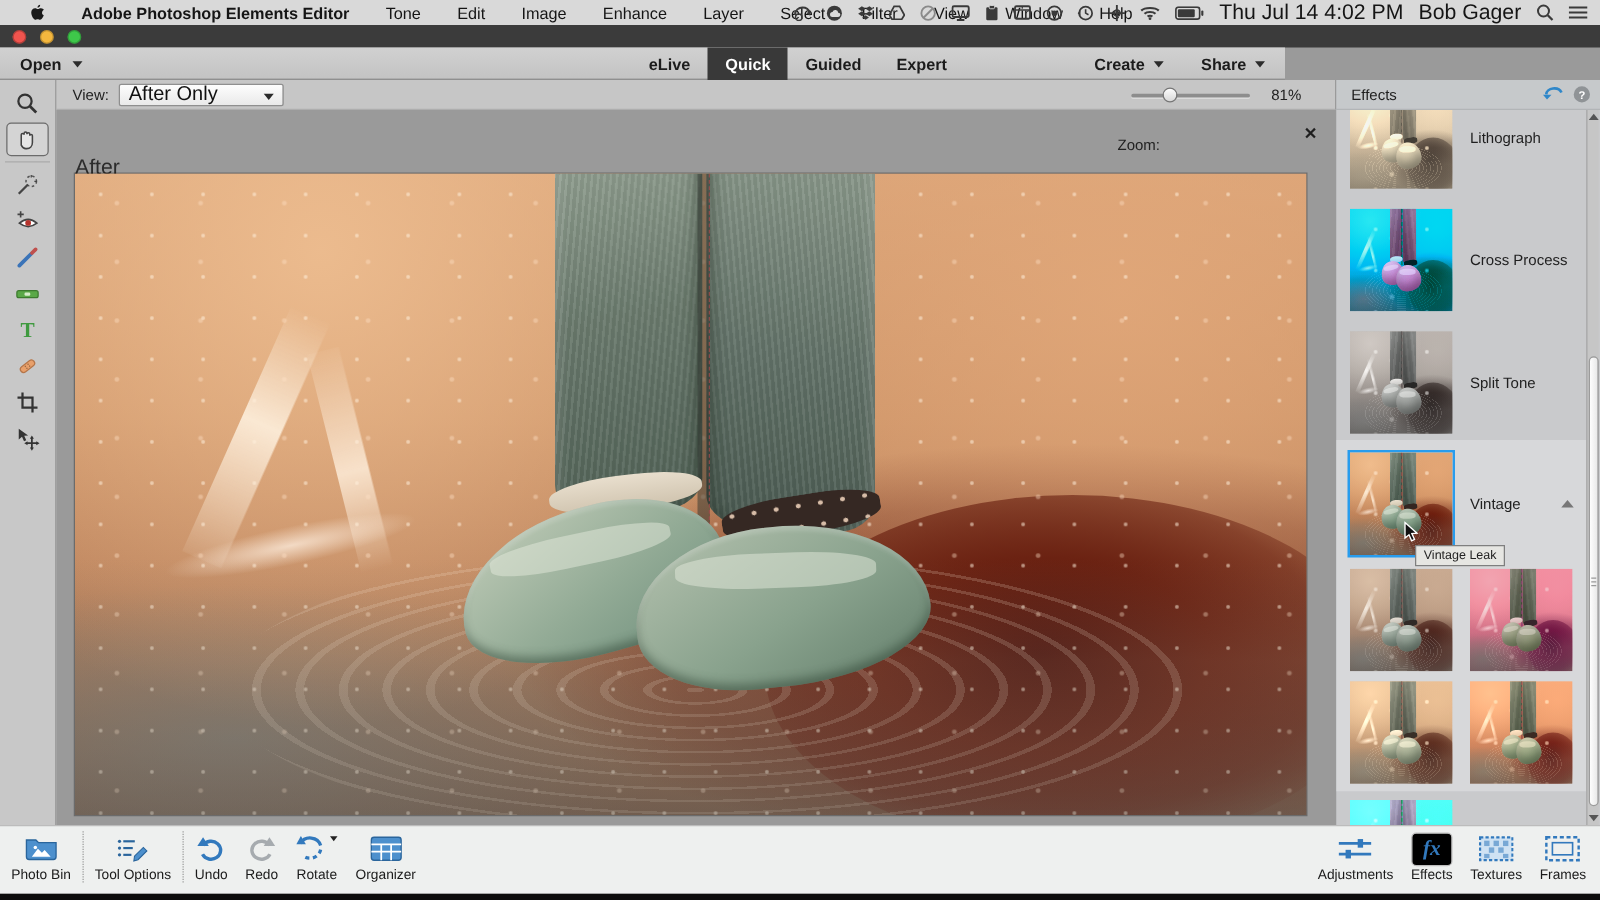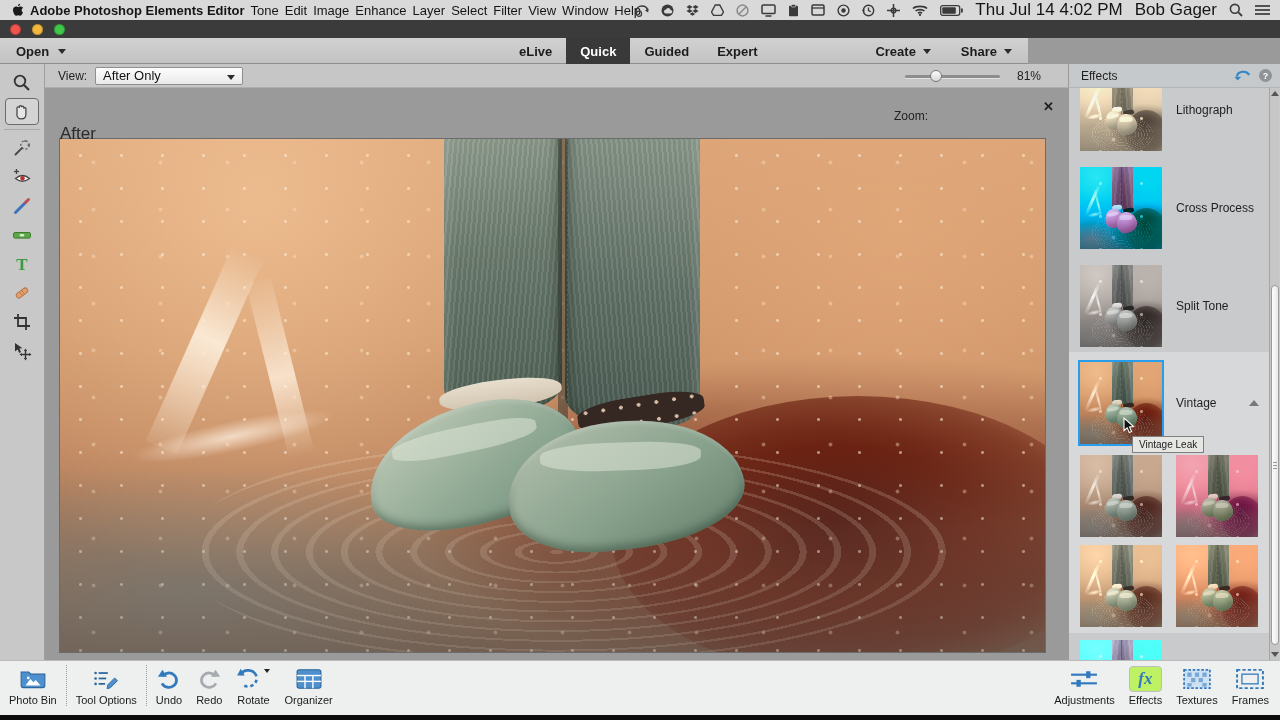--- a/index.html
+++ b/index.html
@@ -3,21 +3,21 @@
 <meta charset="utf-8">
 <style>
   * { margin:0; padding:0; box-sizing:border-box; }
   html,body { width:1280px; height:720px; background:#000; }
   .screen { position:relative; width:1280px; height:720px; overflow:hidden;
             font-family:"Liberation Sans", sans-serif; background:#9a9a9a; -webkit-font-smoothing:antialiased; }
 
   
   .menubar { position:absolute; left:0; top:0; width:1280px; height:20px; background:#d9d9d9;
              display:flex; align-items:center; font-size:13px; color:#151515; z-index:50; }
-  .mb-left { display:flex; align-items:center; gap:6px; padding-left:12px; }
+  .mb-left { display:flex; align-items:center; gap:29px; padding-left:24px; }
   .mb-appname { font-weight:bold; }
   .mb-item { cursor:default; }
   .mb-right { position:absolute; right:10px; top:0; height:20px; display:flex; align-items:center; gap:12px; }
   .st-ic { display:flex; align-items:center; }
   .mb-clock, .mb-user { font-size:17px; }
 
   
   .titlebar { position:absolute; left:0; top:20px; width:1280px; height:18px; background:#3b3b3b; z-index:40; }
   .tl { position:absolute; top:4px; width:11px; height:11px; border-radius:50%; }
   .tl.red { left:10px; background:#f0544e; box-shadow:inset 0 0 0 1px rgba(0,0,0,.25); }
@@ -33,23 +33,23 @@
   .tab { padding:0 14px; display:flex; align-items:center; font-weight:bold; font-size:13px; color:#1c1c1c; }
   .tab.active { background:#393939; color:#ffffff; }
   .tb-right-menus { position:absolute; right:16px; top:0; height:26px; display:flex; align-items:center; gap:30px; }
   .menu-dd { display:flex; align-items:center; gap:7px; font-weight:bold; font-size:13px; color:#1c1c1c; }
   .caret-down { width:0; height:0; border-left:4px solid transparent; border-right:4px solid transparent; border-top:5px solid #2b2b2b; }
 
   
   .optionsbar { position:absolute; left:45px; top:64px; width:1023px; height:24px; background:#c6c6c6;
                 border-bottom:1px solid #aeaeae; z-index:30; font-size:12px; color:#222; }
   .view-label { position:absolute; left:13px; top:5px; }
-  .view-dd { position:absolute; left:50px; top:3px; width:148px; height:18px;
+  .view-dd { position:absolute; left:50px; top:3px; width:132px; height:18px;
              background:linear-gradient(#fdfdfd,#e9e9e9); border:1px solid #8f8f8f; border-radius:2px;
-             display:flex; align-items:flex-start; padding-left:7px; font-size:13px; color:#111; }
+             display:flex; align-items:center; padding-left:7px; font-size:16px; color:#111; }
   .view-dd .caret-down { position:absolute; right:7px; top:7px; }
   .zoom-label { position:absolute; left:849px; top:5px;margin-top:40px; }
   .zoom-track { position:absolute; left:860px; top:11px; width:95px; height:3px; background:#8d8d8d;
                 border-radius:2px; box-shadow:0 1px 0 rgba(255,255,255,.5); }
   .zoom-knob { position:absolute; left:25px; top:-5px; width:12px; height:12px; border-radius:50%;
                background:linear-gradient(#fcfcfc,#d8d8d8); border:1px solid #777; }
   .zoom-value { position:absolute; left:972px; top:5px; }
 
   
   .toolcol { position:absolute; left:0; top:64px; width:45px; height:596px; background:#c8c8c8;
@@ -169,21 +169,21 @@
              border-top:1px solid #bcbcbc; z-index:40; }
   .screen-bottom { position:absolute; left:0; top:715px; width:1280px; height:5px; background:#0c0c0c; z-index:45; }
   .tb-left { position:absolute; left:2px; top:3px; display:flex; align-items:flex-start; }
   .tb-item { display:flex; flex-direction:column; align-items:center; padding:1px 7px; }
   .tb-item .ic { height:28px; display:flex; align-items:center; justify-content:center; gap:2px; }
   .tb-item .lbl { font-size:11px; color:#1a1a1a; margin-top:1px; }
   .tb-sep { border-left:1px dotted #9a9a9a; align-self:stretch; margin:1px 2px; }
   .tb-right { position:absolute; right:4px; top:3px; display:flex; align-items:flex-start; }
   .fx-glyph { font-family:"Liberation Serif", serif; font-style:italic; font-weight:bold; font-size:17px;
               color:#3279bd; line-height:1; }
-  .sel-chip { background:#bef264; border:1px solid #bdbdbd; border-radius:4px; padding:3px 8px; }
+  .sel-chip { background:#000000; border:1px solid #bdbdbd; border-radius:4px; padding:3px 8px; }
   .rot-caret { width:0; height:0; border-left:3.5px solid transparent; border-right:3.5px solid transparent;
                border-top:4.5px solid #222; margin-left:2px; align-self:flex-start; margin-top:4px; }
 </style>
 </head>
 <body>
 
 <div class="screen">
 
   <div class="menubar">
     <div class="mb-left">

